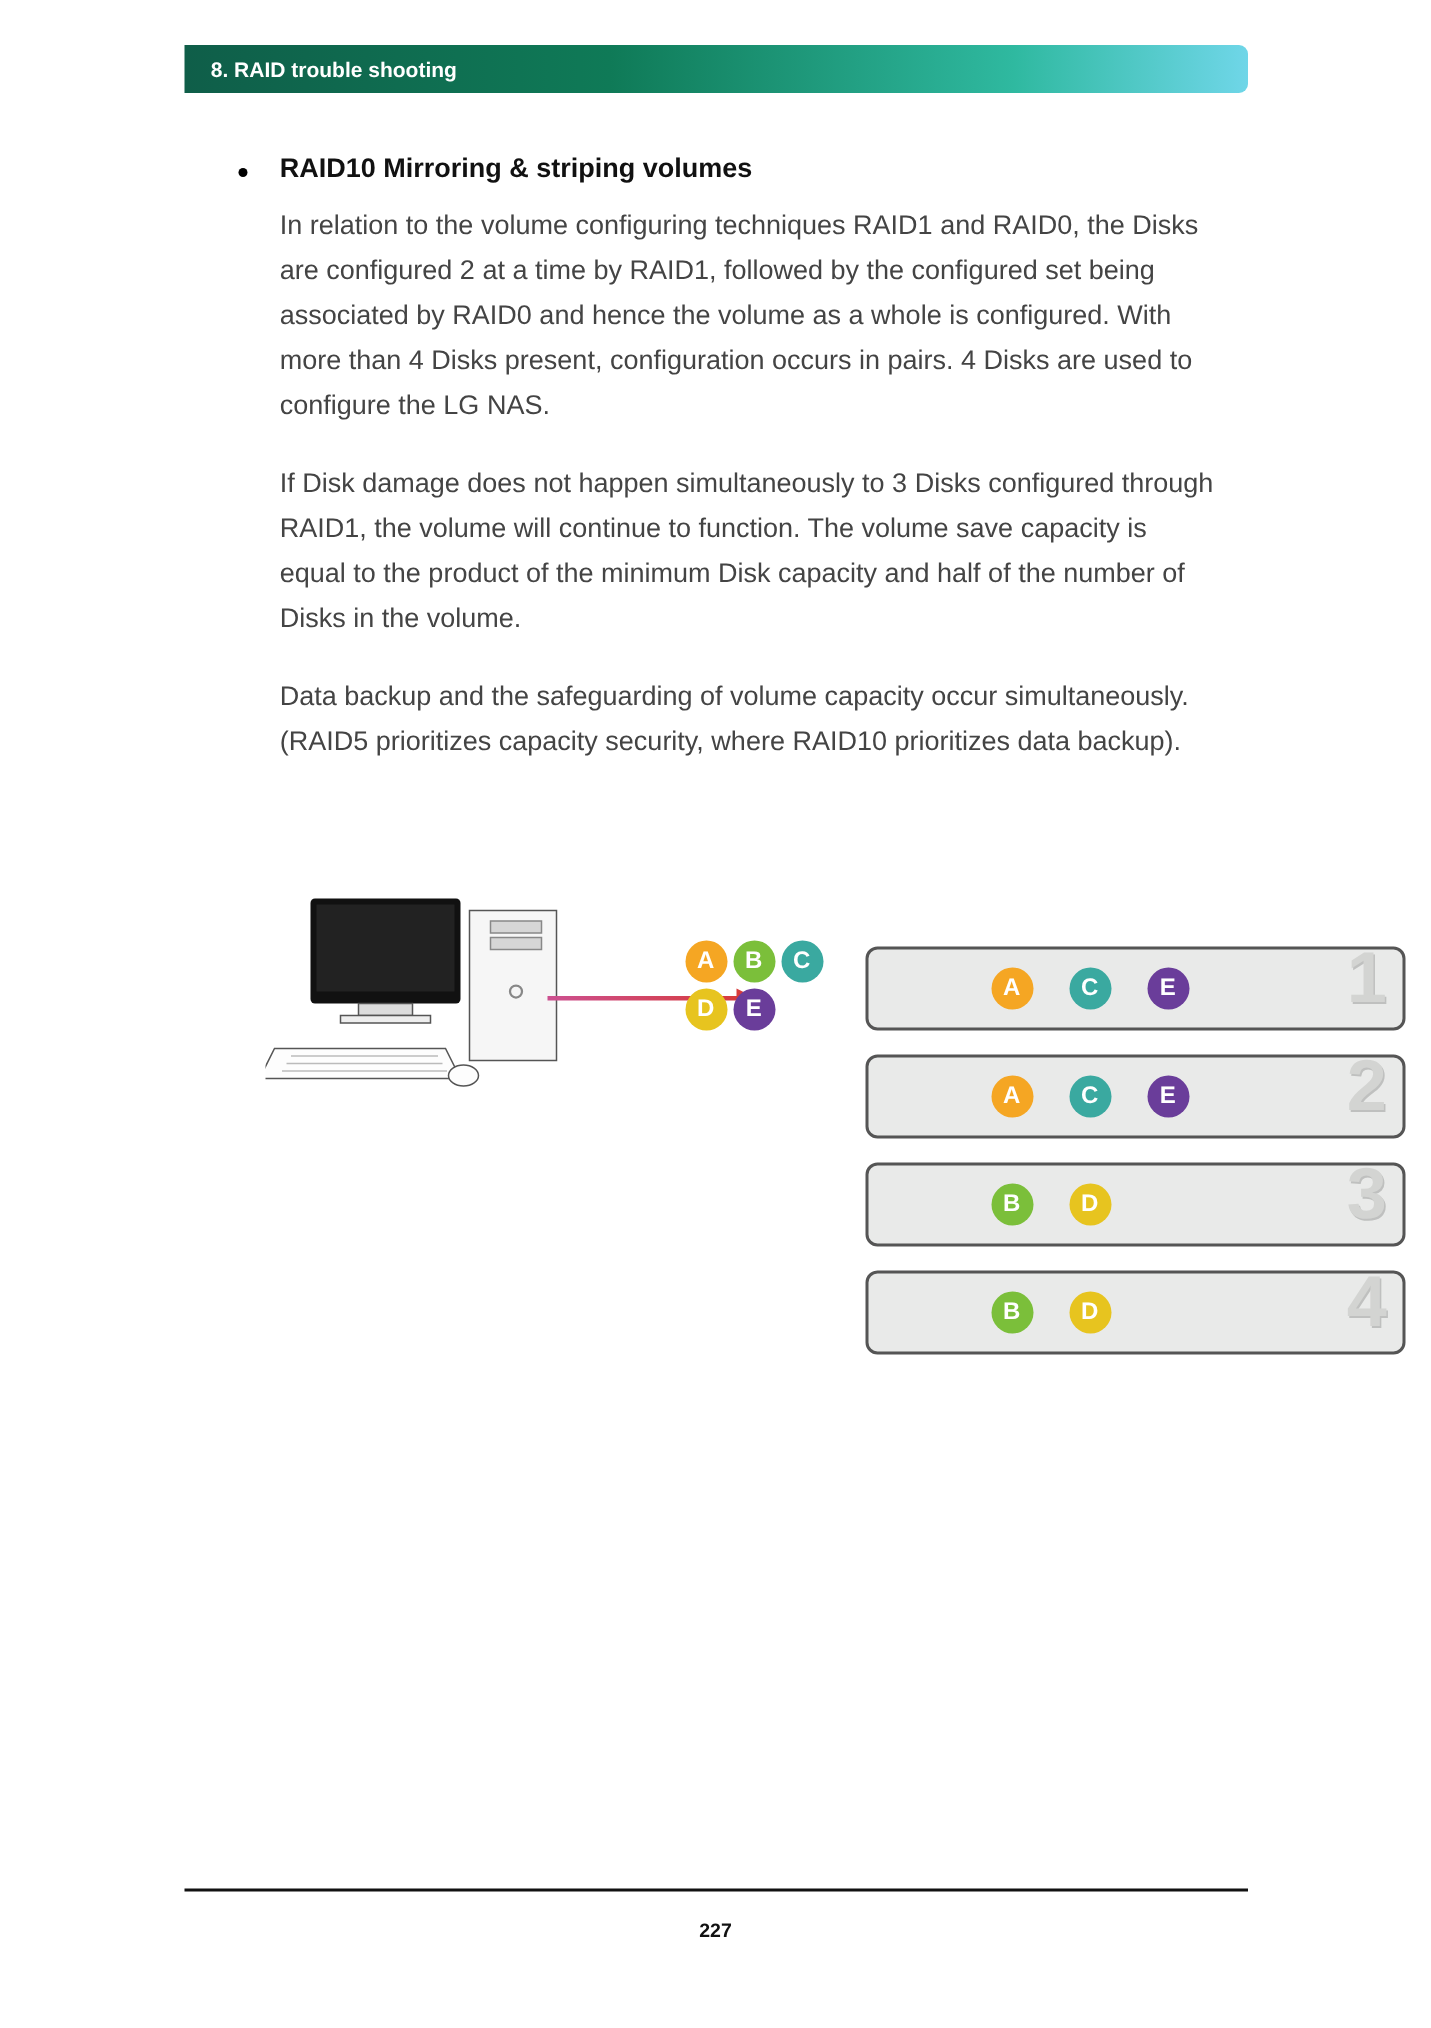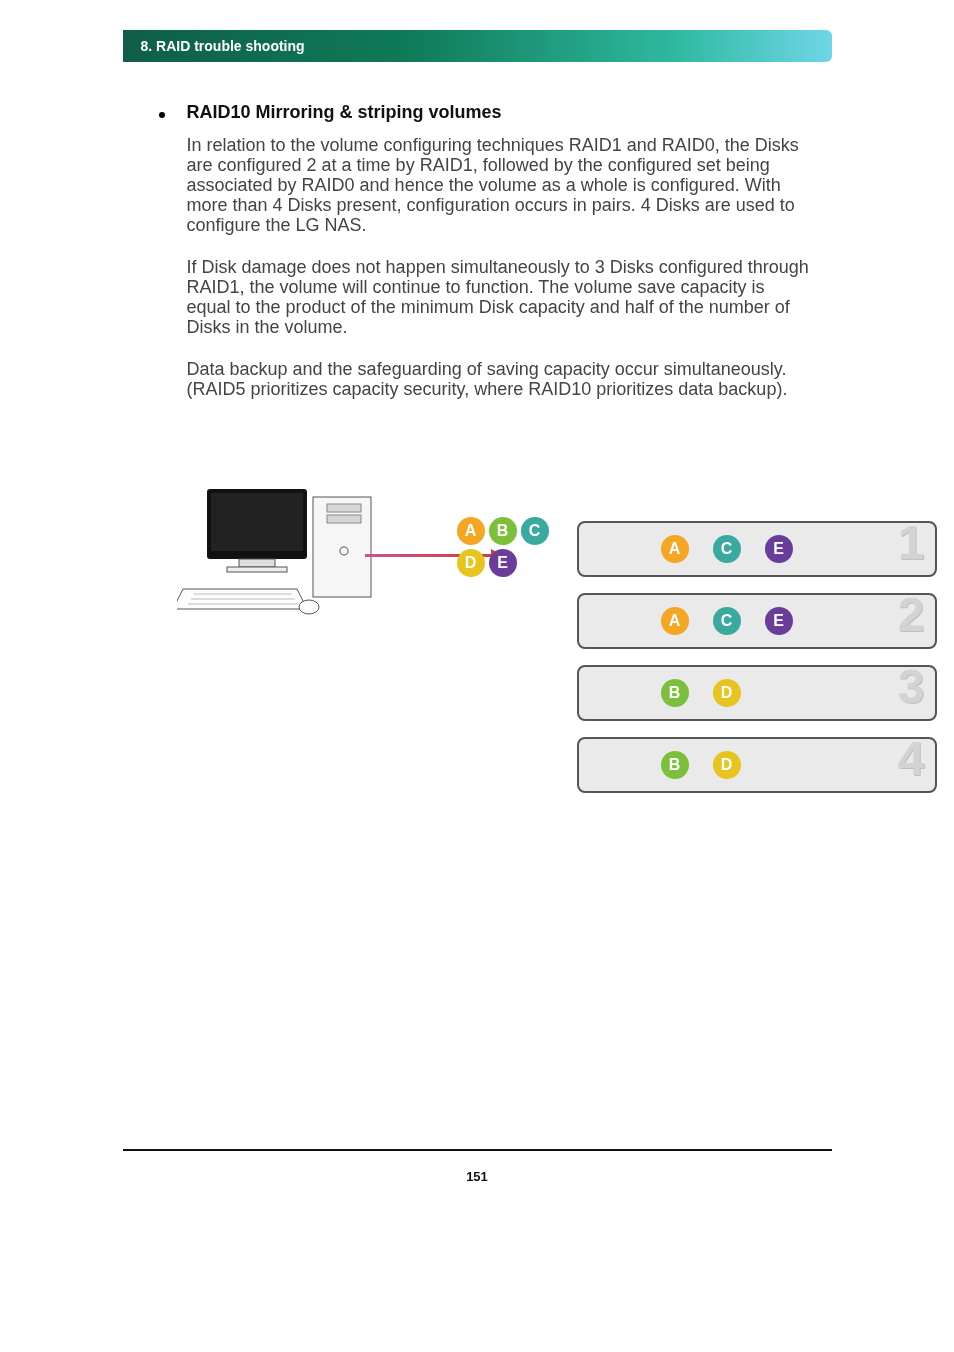--- a/index.html
+++ b/index.html
@@ -46,21 +46,21 @@
     margin-top: 8px;
     flex: none;
   }
   .bullet-title {
     font-weight: 700;
     font-size: 18px;
     color: #111;
   }
   .para {
     font-size: 18px;
-    line-height: 20px;
+    line-height: 30px;
     color: #444;
     margin: 0 0 22px 28px;
   }
 
   
   .diagram-wrap {
     margin: 90px 0 0 0;
     position: relative;
     height: 340px;
   }
@@ -172,21 +172,21 @@
 
   <div class="content">
 
     <div class="bullet-line">
       <div class="bullet-dot"></div>
       <div class="bullet-title">RAID10 Mirroring &amp; striping volumes</div>
     </div>
 
     <p class="para">In relation to the volume configuring techniques RAID1 and RAID0, the Disks are configured 2 at a time by RAID1, followed by the configured set being associated by RAID0 and hence the volume as a whole is configured. With more than 4 Disks present, configuration occurs in pairs. 4 Disks are used to configure the LG NAS.</p>
     <p class="para">If Disk damage does not happen simultaneously to 3 Disks configured through RAID1, the volume will continue to function. The volume save capacity is equal to the product of the minimum Disk capacity and half of the number of Disks in the volume.</p>
-    <p class="para">Data backup and the safeguarding of saving capacity occur simultaneously. (RAID5 prioritizes capacity security, where RAID10 prioritizes data backup).</p>
+    <p class="para">Data backup and the safeguarding of volume capacity occur simultaneously. (RAID5 prioritizes capacity security, where RAID10 prioritizes data backup).</p>
 
     <div class="diagram-wrap">
 
       <div class="computer">
         <svg width="210" height="150" viewBox="0 0 210 150">
 
           <rect x="30" y="10" width="100" height="70" rx="3" fill="#111"></rect>
           <rect x="34" y="14" width="92" height="58" fill="#222"></rect>
           <rect x="62" y="80" width="36" height="8" fill="#ddd" stroke="#555"></rect>
           <rect x="50" y="88" width="60" height="5" fill="#eee" stroke="#555"></rect>
@@ -239,16 +239,16 @@
           <span class="circle c-yellow">D</span>
           <span class="num">4</span>
         </div>
       </div>
 
     </div>
 
   </div>
 
   <div class="page-footer">
-    <span>151</span>
+    <span>227</span>
   </div>
 
 </div>
 
 </body></html>

